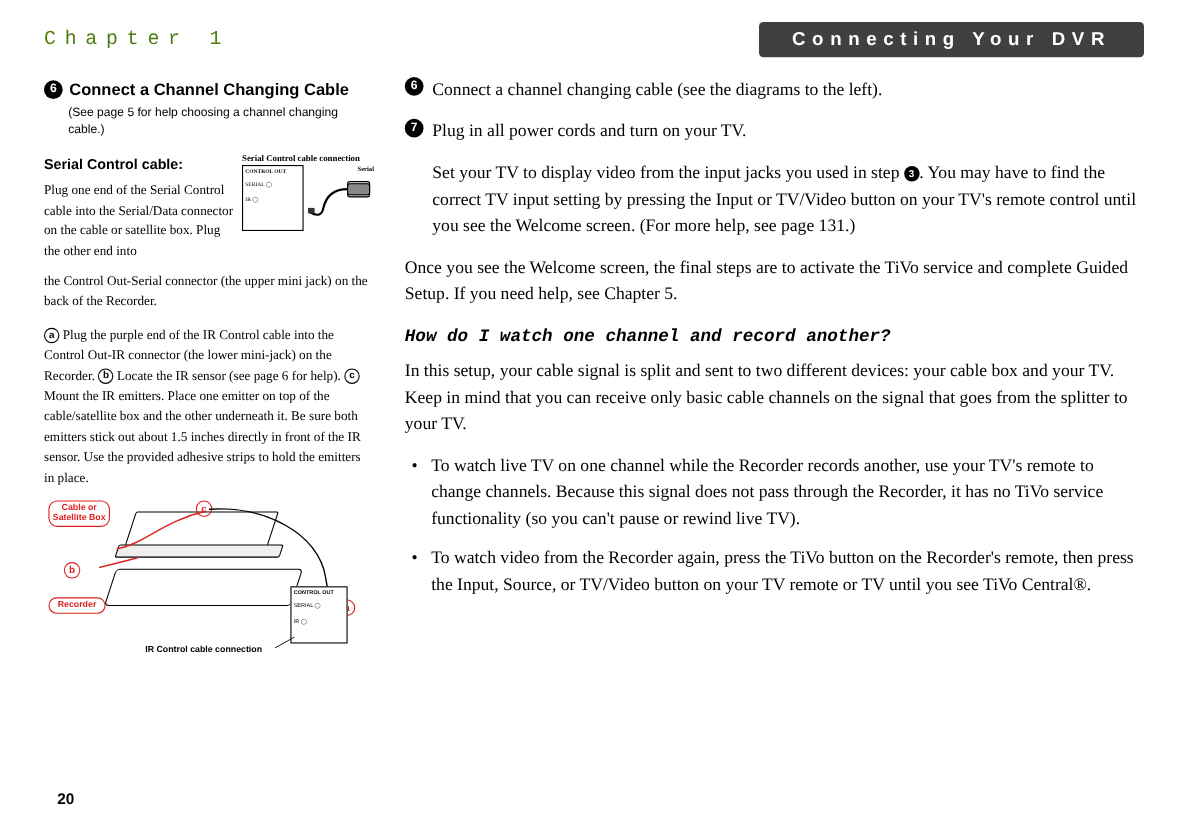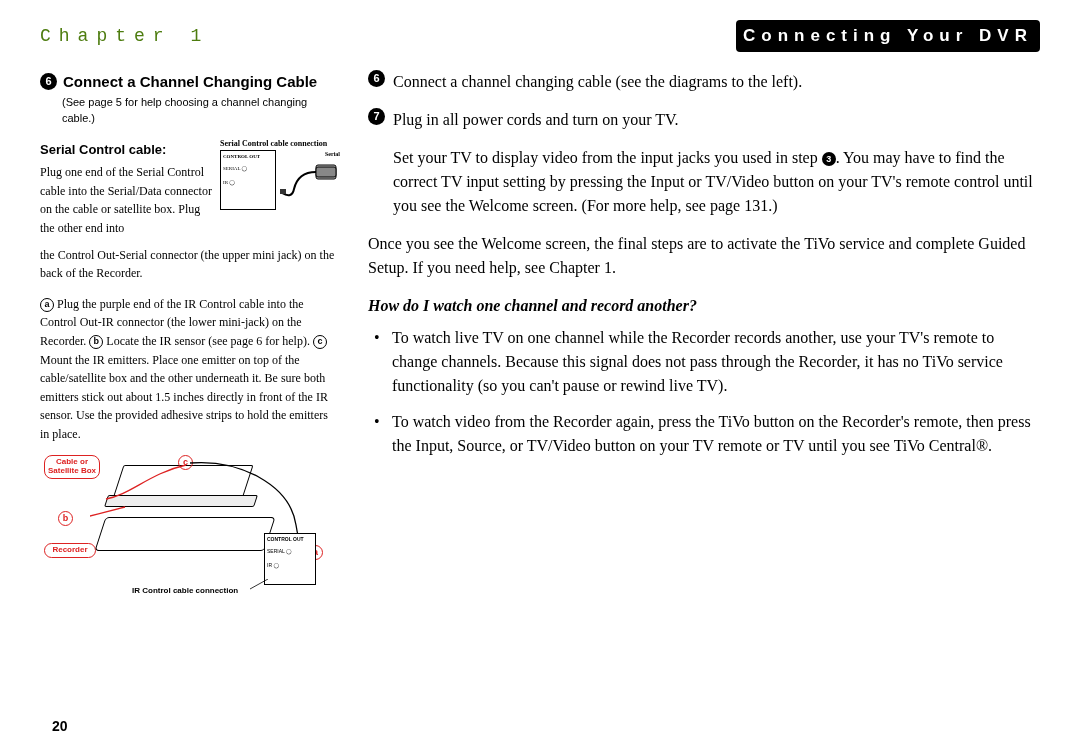--- a/index.html
+++ b/index.html
@@ -18,26 +18,26 @@
     align-items: center;
     margin-bottom: 18px;
   }
   .chapter-label {
     font-family: Liberation Mono, monospace;
     font-size: 18px;
     letter-spacing: 8px;
     color: #4d7c0f;
   }
   .header-title-box {
-    background: #000000;
+    background: #404040;
     color: #fff;
     font-size: 17px;
     font-weight: bold;
     letter-spacing: 6px;
-    padding: 6px 7px;
+    padding: 6px 30px;
     border-radius: 4px;
     font-family: "Helvetica Neue", Arial, sans-serif;
   }
   .columns {
     display: flex;
     gap: 28px;
   }
   .left-col {
     width: 300px;
     flex: 0 0 300px;
@@ -117,21 +117,21 @@
     font-size: 6px;
     padding:2px;
   }
   .right-para {
     margin-bottom: 14px;
     display: flex;
     gap: 8px;
   }
   .right-para-block { display:block; margin-bottom:14px; padding-left:0; }
   .right-heading {
-    font-family: Liberation Serif, serif;
+    font-family: Liberation Mono, monospace;
     font-weight: bold;
     font-style: italic;
     font-size: 16px;
     margin-bottom: 8px;
   }
   ul.bullets { list-style: none; padding-left: 24px; }
   ul.bullets li {
     position: relative;
     margin-bottom: 12px;
   }
@@ -284,24 +284,25 @@
 
     <div class="right-para">
       <span class="num-bullet">7</span>
       <span>Plug in all power cords and turn on your TV.</span>
     </div>
 
     <p class="right-para-block" style="padding-left:25px;">
       <span>Set your TV to display video from the input jacks you used in step </span><span class="num-bullet-small">3</span><span>. You may have to find the correct TV input setting by pressing the Input or TV/Video button on your TV's remote control until you see the Welcome screen. (For more help, see page 131.)</span>
     </p>
 
-    <p class="right-para-block">Once you see the Welcome screen, the final steps are to activate the TiVo service and complete Guided Setup. If you need help, see Chapter 1.</p>
+    <p class="right-para-block">Once you see the Welcome screen, the final steps are to activate the TiVo service and complete Guided Setup. If you need help, see Chapter 5.</p>
 
     <div class="right-heading">How do I watch one channel and record another?</div>
 
+    <p class="right-para-block">In this setup, your cable signal is split and sent to two different devices: your cable box and your TV. Keep in mind that you can receive only basic cable channels on the signal that goes from the splitter to your TV.</p>
 
     <ul class="bullets">
       <li>To watch live TV on one channel while the Recorder records another, use your TV's remote to change channels. Because this signal does not pass through the Recorder, it has no TiVo service functionality (so you can't pause or rewind live TV).</li>
       <li>To watch video from the Recorder again, press the TiVo button on the Recorder's remote, then press the Input, Source, or TV/Video button on your TV remote or TV until you see TiVo Central®.</li>
     </ul>
 
   </div>
 </div>
 
 <div class="page-num">20</div>

